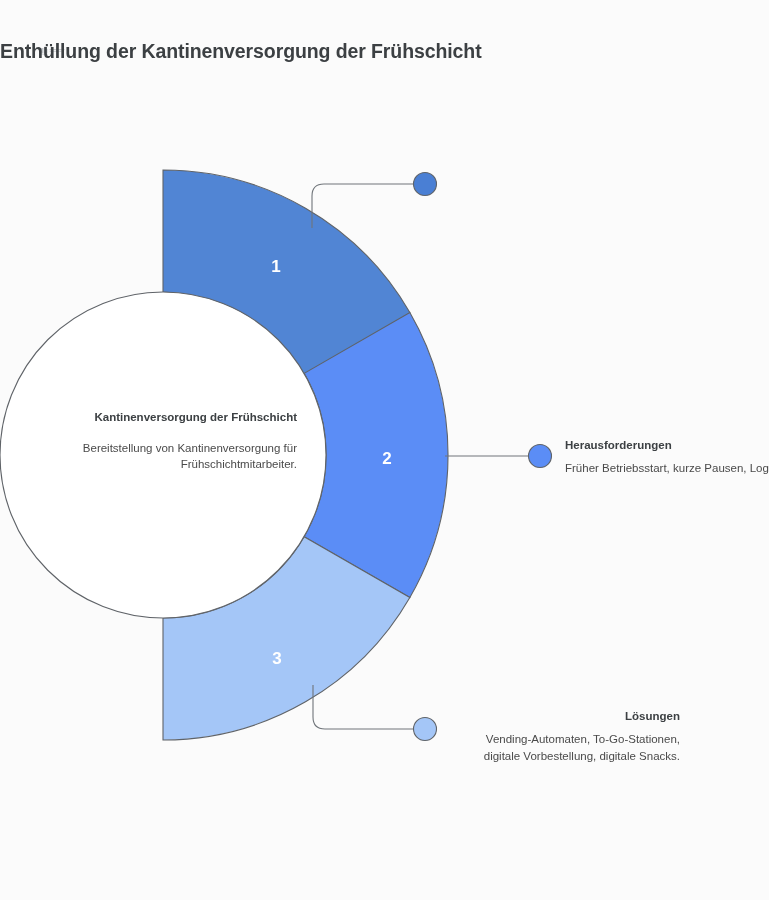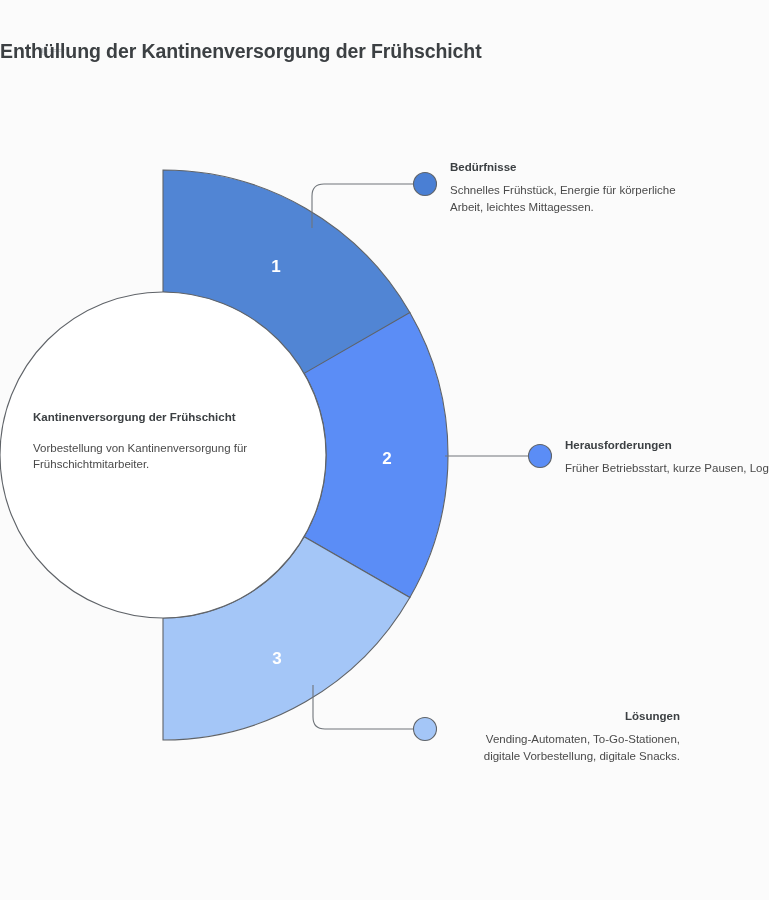--- a/index.html
+++ b/index.html
@@ -66,21 +66,21 @@
   #segment-number-1 { left: 276px; top: 267px; }
   #segment-number-2 { left: 387px; top: 459px; }
   #segment-number-3 { left: 277px; top: 659px; }
 
   
   #center-block {
     position: absolute;
     left: 33px;
     top: 410px;
     width: 264px;
-    text-align: left;
+    text-align: right;
   }
   #center-title {
     font-size: 11.5px;
     font-weight: bold;
     color: #3c4043;
     line-height: 1.35;
     margin-bottom: 14px;
   }
   #center-description {
     font-size: 11.5px;
@@ -155,27 +155,23 @@
     <path d="M 313 685 L 313 717 Q 313 729 325 729 L 414 729" fill="none" stroke="#70757a" stroke-width="1.1"></path>
     <circle cx="425" cy="729" r="11.5" fill="#a4c6f7" stroke="#5f6368" stroke-width="1.1"></circle>
   </svg>
 
   <div class="segment-number" id="segment-number-1">1</div>
   <div class="segment-number" id="segment-number-2">2</div>
   <div class="segment-number" id="segment-number-3">3</div>
 
   <div id="center-block">
     <div id="center-title">Kantinenversorgung der Frühschicht</div>
-    <div id="center-description">Vorbestellung von Kantinenversorgung für Frühschichtmitarbeiter.</div>
+    <div id="center-description">Bereitstellung von Kantinenversorgung für Frühschichtmitarbeiter.</div>
   </div>
 
-  <div class="callout" id="callout-1">
-    <div class="callout-title">Bedürfnisse</div>
-    <div class="callout-body">Schnelles Frühstück, Energie für körperliche Arbeit, leichtes Mittagessen.</div>
-  </div>
 
   <div class="callout" id="callout-2">
     <div class="callout-title">Herausforderungen</div>
     <div class="callout-body">Früher Betriebsstart, kurze Pausen, Logistik.</div>
   </div>
 
   <div class="callout" id="callout-3">
     <div class="callout-title">Lösungen</div>
     <div class="callout-body">Vending-Automaten, To-Go-Stationen, digitale Vorbestellung, digitale Snacks.</div>
   </div>

